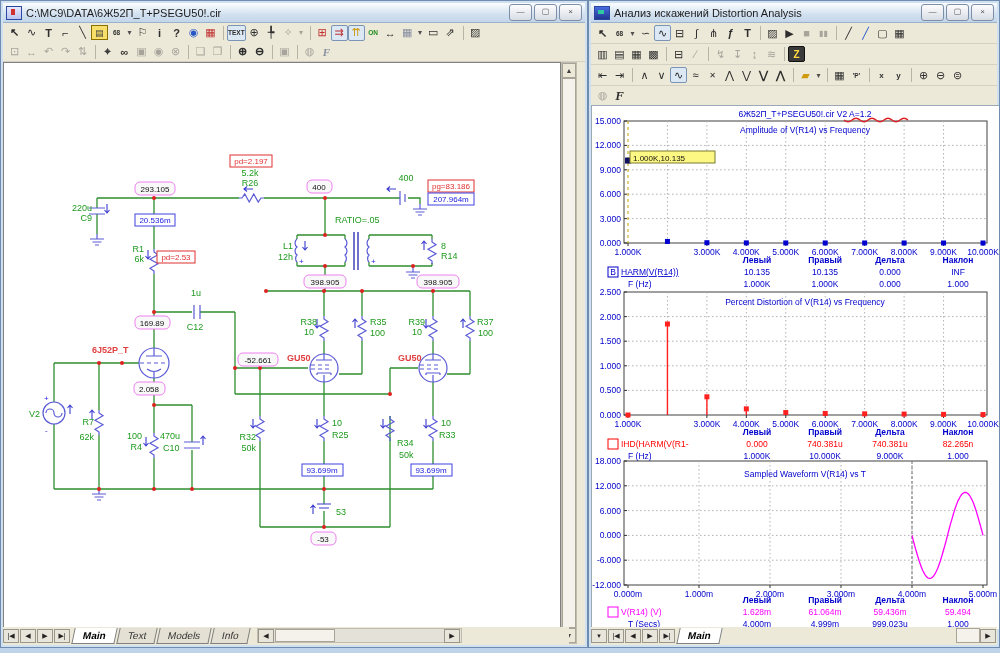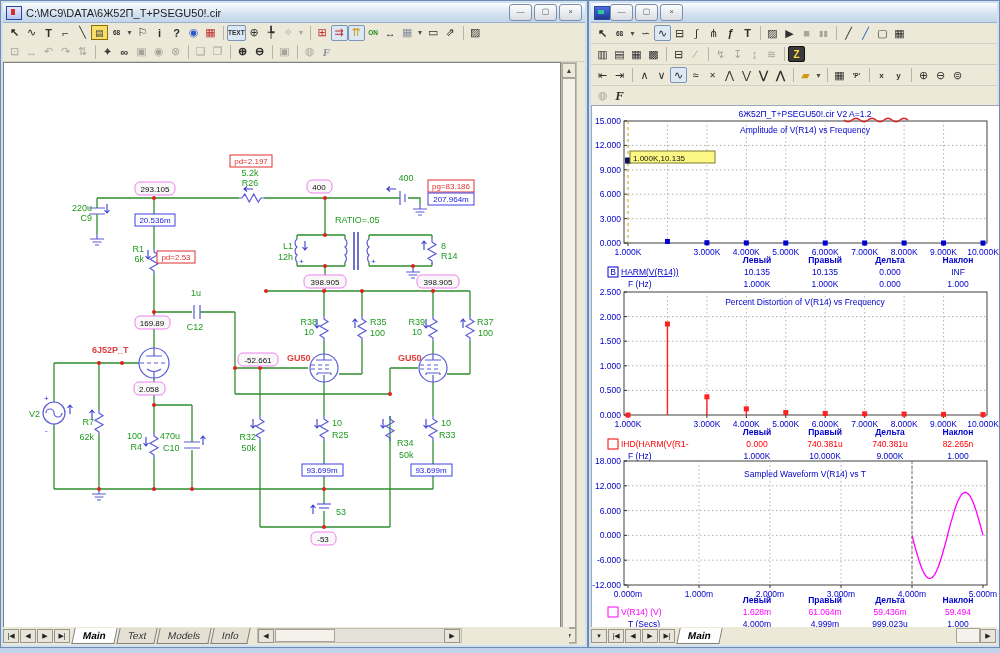--- a/index.html
+++ b/index.html
@@ -395,20 +395,21 @@
       <span class="hthumb"></span>
       <span class="hsp"></span>
       <span class="nbtn">▶</span>
     </div>
   </div>
 </div>
 
 <div class="window rw">
   <div class="titlebar">
     <span class="appicon"></span>
+    <span class="titletext">Анализ искажений Distortion Analysis</span>
     <span class="wbtns">
       <span class="wbtn">—</span>
       <span class="wbtn">▢</span>
       <span class="wbtn">×</span>
     </span>
   </div>
   <div class="toolbar" style="top:22px;height:21px">
       <span class="tbtn bold">↖</span>
       <span class="tbtn txt">68</span>
       <span class="tbtn dd">▾</span>

